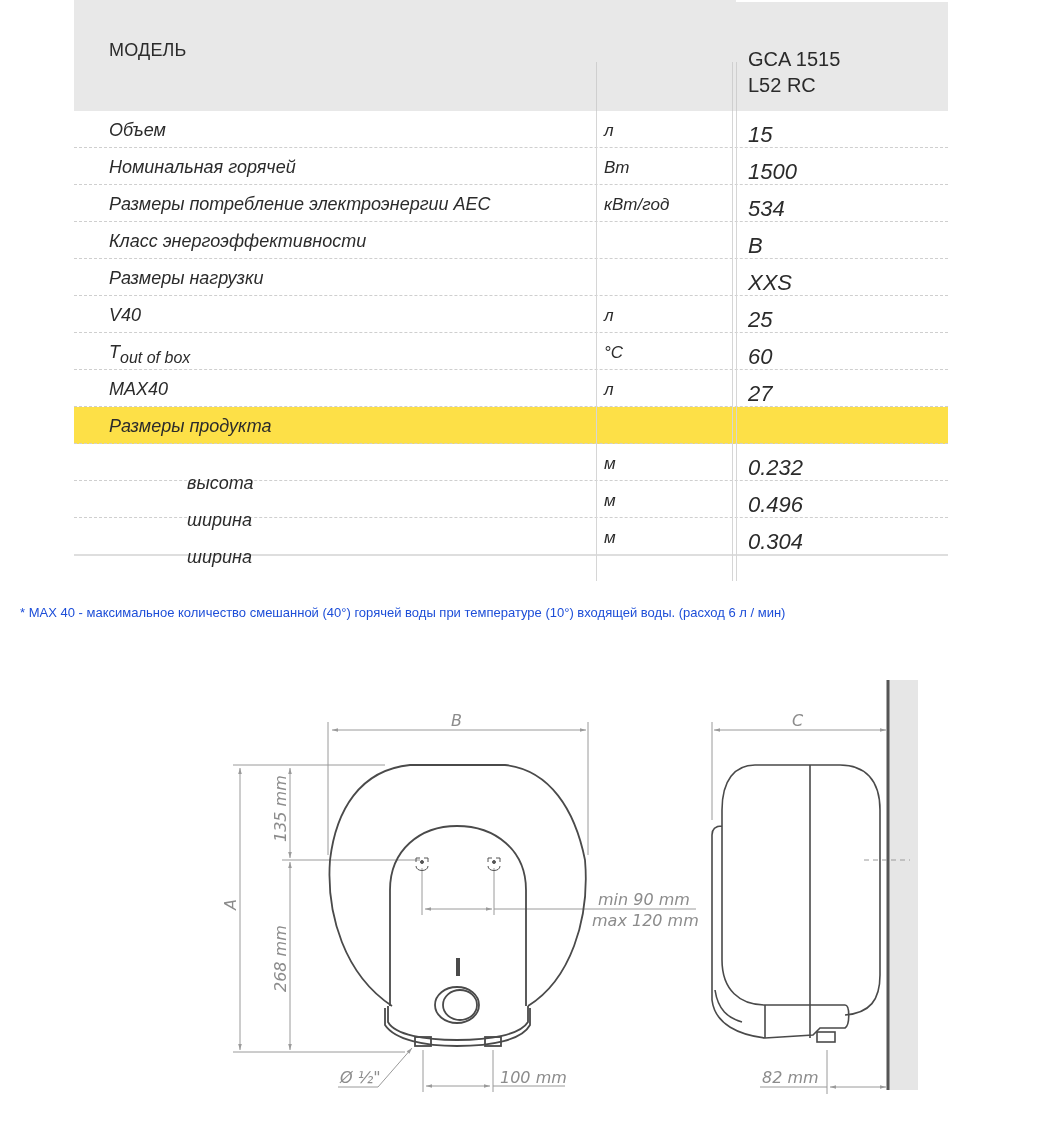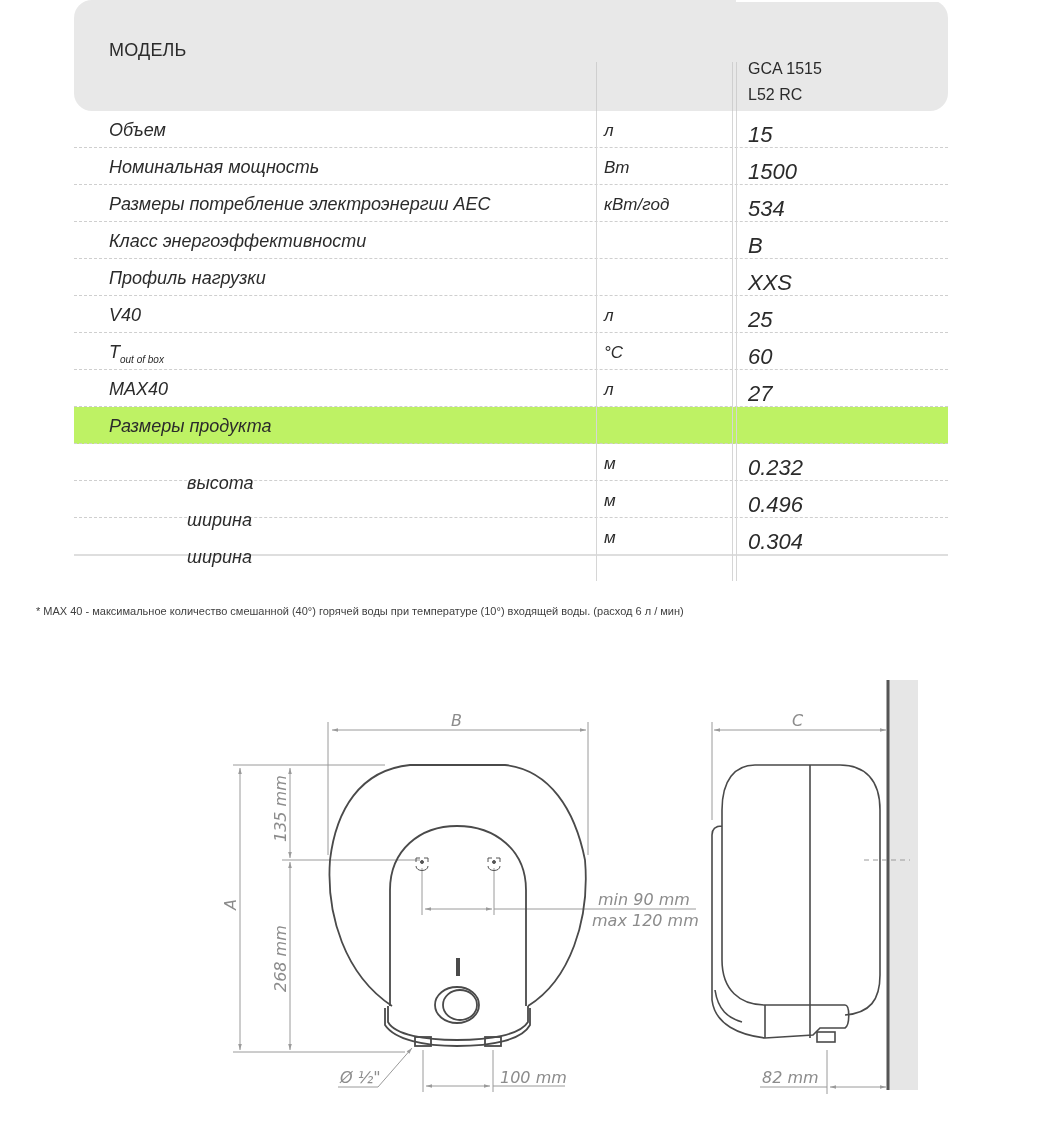--- a/index.html
+++ b/index.html
@@ -1,39 +1,39 @@
 <!DOCTYPE html>
 <html><head>
 <meta charset="utf-8">
 <style>
   html, body { margin: 0; padding: 0; background: #ffffff; }
   body { width: 1044px; height: 1130px; position: relative; overflow: hidden;
          font-family: "Liberation Sans", "DejaVu Sans", sans-serif; color: #2b2b2b; }
 
   .spec-table { position: absolute; left: 74px; top: 0; width: 874px; }
-  .hdr { position: relative; height: 111px; background: #e8e8e8; border-radius: 18px; }
+  .hdr { position: relative; height: 111px; background: #e8e8e8; }
   .hdr .model-label { position: absolute; left: 35px; top: 40px; font-size: 18px; letter-spacing: 0.2px; }
-  .hdr .model-name { position: absolute; left: 674px; top: 56px; font-size: 16px; line-height: 26px; }
+  .hdr .model-name { position: absolute; left: 674px; top: 46px; font-size: 20px; line-height: 26px; }
   .hdr .vline1 { position: absolute; left: 522px; top: 62px; width: 1px; height: 49px; background: #cfcfcf; }
   .hdr .vline2 { position: absolute; left: 658px; top: 62px; width: 1px; height: 49px; background: #cfcfcf; }
   .hdr .vline3 { position: absolute; left: 662px; top: 62px; width: 1px; height: 49px; background: #cfcfcf; }
   .hdr .topcut { position: absolute; left: 662px; top: 0; width: 212px; height: 2px; background: #ffffff; }
 
   .rows { position: relative; }
   .row { position: relative; height: 36px; border-bottom: 1px dashed #cfcfcf; font-style: italic; }
-  .row.shade { background: #bef264; }
+  .row.shade { background: #fde047; }
   .row:last-child { border-bottom: 2px solid #dedede; }
   .row .c-name { position: absolute; left: 35px; top: 9px; font-size: 18px; white-space: nowrap; }
   .row .c-name.indent { left: 113px; margin-top: 20px; }
   .row .c-unit { position: absolute; left: 530px; top: 10px; font-size: 17px; }
   .row .c-val { position: absolute; left: 674px; top: 11px; font-size: 22px; }
-  .row .sub { font-size: 10px; vertical-align: -5px; }
+  .row .sub { font-size: 16px; vertical-align: -5px; }
   .col-line { position: absolute; top: 111px; width: 1px; height: 470px; background: #d6d6d6; }
 
-  .footnote { position: absolute; left: 36px; top: 605px; font-size: 11px; color: #404040; white-space: nowrap; }
+  .footnote { position: absolute; left: 20px; top: 605px; font-size: 13px; color: #1d4ed8; white-space: nowrap; }
 
   .drawing { position: absolute; left: 0; top: 640px; width: 1044px; height: 490px; }
   .dim-text { font-family: "DejaVu Sans", sans-serif; font-style: italic; fill: #8c8c8c; font-size: 16px; }
 </style>
 </head>
 <body>
 
 <div class="spec-table">
   <div class="hdr">
     <div class="topcut"></div>
@@ -47,36 +47,36 @@
       <div class="vline3"></div>
   </div>
 
   <div class="rows">
     <div class="row">
       <span class="c-name">Объем</span>
       <span class="c-unit">л</span>
       <span class="c-val">15</span>
     </div>
     <div class="row">
-      <span class="c-name">Номинальная мощность</span>
+      <span class="c-name">Номинальная горячей</span>
       <span class="c-unit">Вт</span>
       <span class="c-val">1500</span>
     </div>
     <div class="row">
       <span class="c-name">Размеры потребление электроэнергии AEC</span>
       <span class="c-unit">кВт/год</span>
       <span class="c-val">534</span>
     </div>
     <div class="row">
       <span class="c-name">Класс энергоэффективности</span>
       <span class="c-unit"></span>
       <span class="c-val">B</span>
     </div>
     <div class="row">
-      <span class="c-name">Профиль нагрузки</span>
+      <span class="c-name">Размеры нагрузки</span>
       <span class="c-unit"></span>
       <span class="c-val">XXS</span>
     </div>
     <div class="row">
       <span class="c-name">V40</span>
       <span class="c-unit">л</span>
       <span class="c-val">25</span>
     </div>
     <div class="row">
       <span class="c-name"><span>T</span><span class="sub">out of box</span></span>

